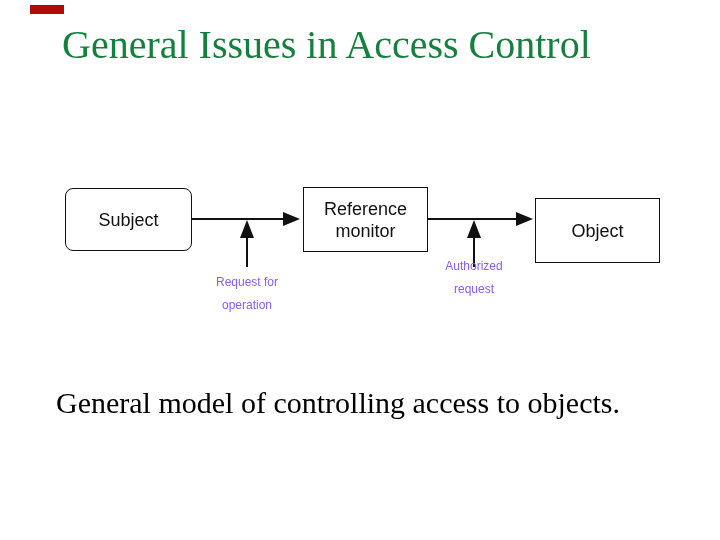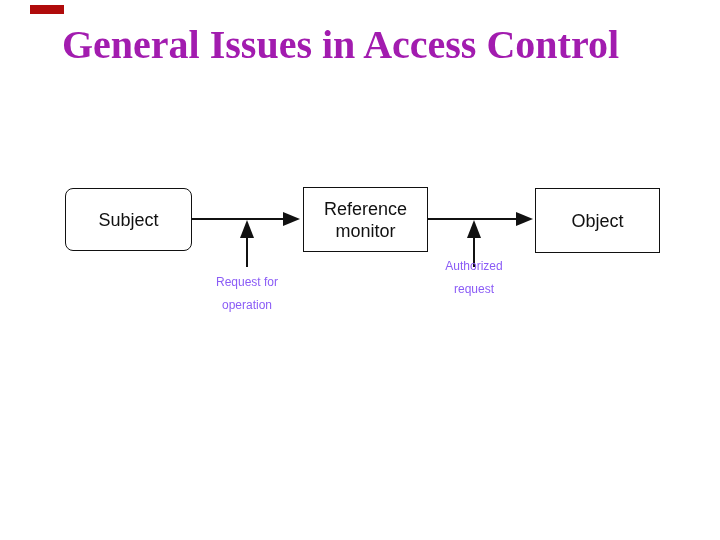--- a/index.html
+++ b/index.html
@@ -43,21 +43,21 @@
     display: flex;
     align-items: center;
     justify-content: center;
     text-align: center;
     font-size: 18px;
     line-height: 22px;
     color: #111;
   }
   #box-subject           { left: 65px;  top: 188px; width: 127px; height: 63px; border-radius: 8px; }
   #box-reference-monitor { left: 303px; top: 187px; width: 125px; height: 65px; }
-  #box-object            { left: 535px; top: 188px; width: 125px; height: 65px; }
+  #box-object            { left: 535px; top: 198px; width: 125px; height: 65px; }
 
   
   .hline { height: 1.5px; background: #111; }
   .vline { width: 1.5px;  background: #111; }
   #hline-1 { left: 192px; top: 218px; width: 94px; }
   #hline-2 { left: 427px; top: 218px; width: 92px; }
   #vline-1 { left: 246px; top: 236px; height: 31px; }
   #vline-2 { left: 473px; top: 236px; height: 31px; }
 
   
@@ -103,21 +103,21 @@
     color: #000000;
   }
 </style>
 </head>
 <body>
 
 <div id="slide">
 
   <div id="corner-mark" class="abs" style="background: rgb(176, 11, 11);"></div>
 
-  <div id="slide-title" class="abs" style="color: #a21caf; font-weight: bold;">General Issues in Access Control</div>
+  <div id="slide-title" class="abs" style="color: #15803d;">General Issues in Access Control</div>
 
   <div id="diagram">
 
     <div id="box-subject" class="abs dbox">
       <span class="prelines">Subject</span>
     </div>
 
     <div id="box-reference-monitor" class="abs dbox">
       <span class="prelines">Reference
 monitor</span>
@@ -140,14 +140,15 @@
     <div id="head-4" class="abs head-up"></div>
 
     <div id="label-request-for-operation" class="abs flow-label">Request for
 operation</div>
 
     <div id="label-authorized-request" class="abs flow-label">Authorized
 request</div>
 
   </div>
 
+  <div id="slide-caption" class="abs">General model of controlling access to objects.</div>
 
 </div>
 
 </body></html>

